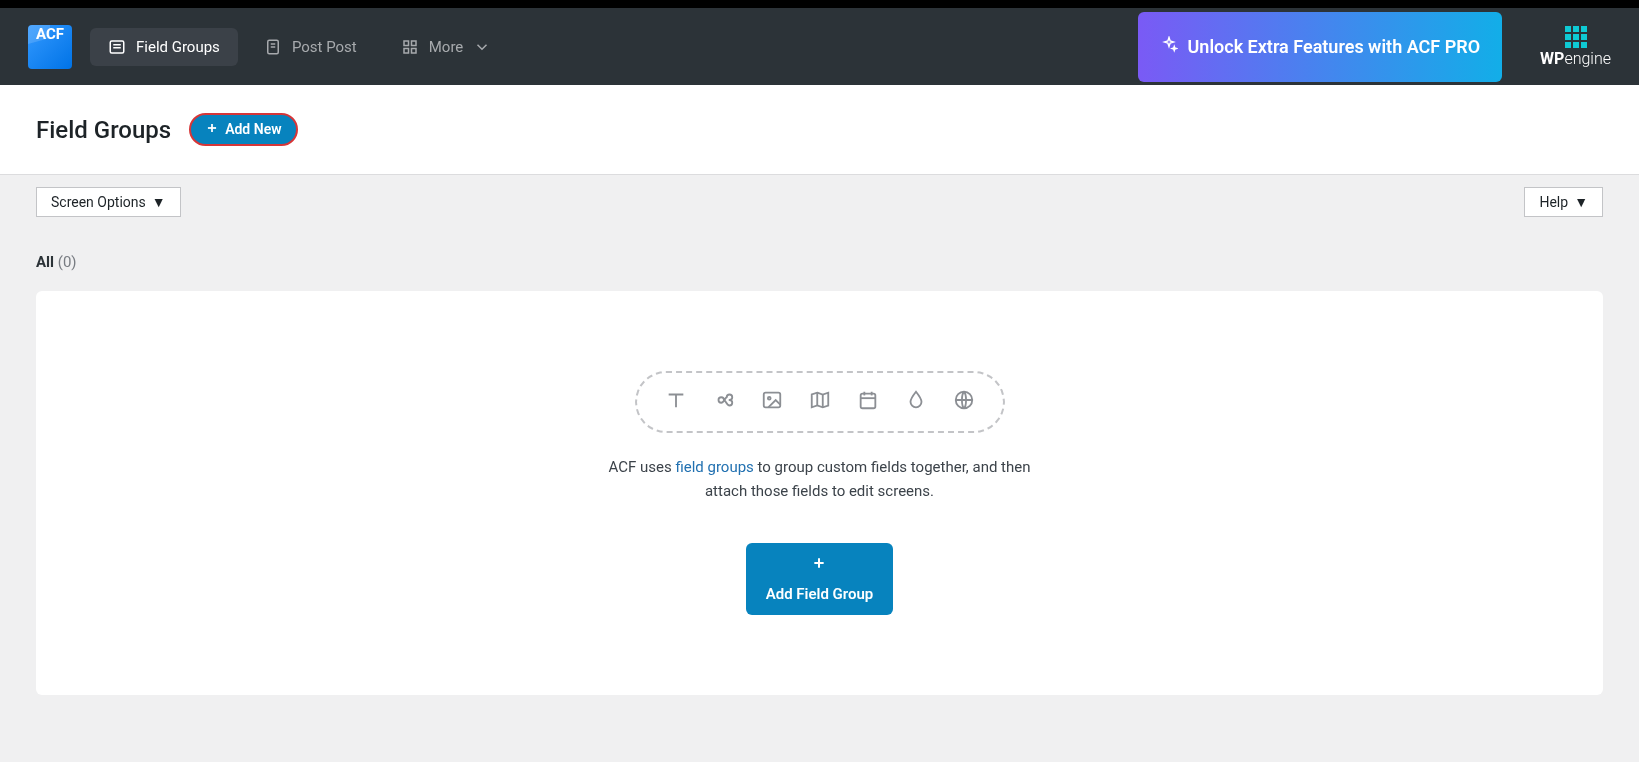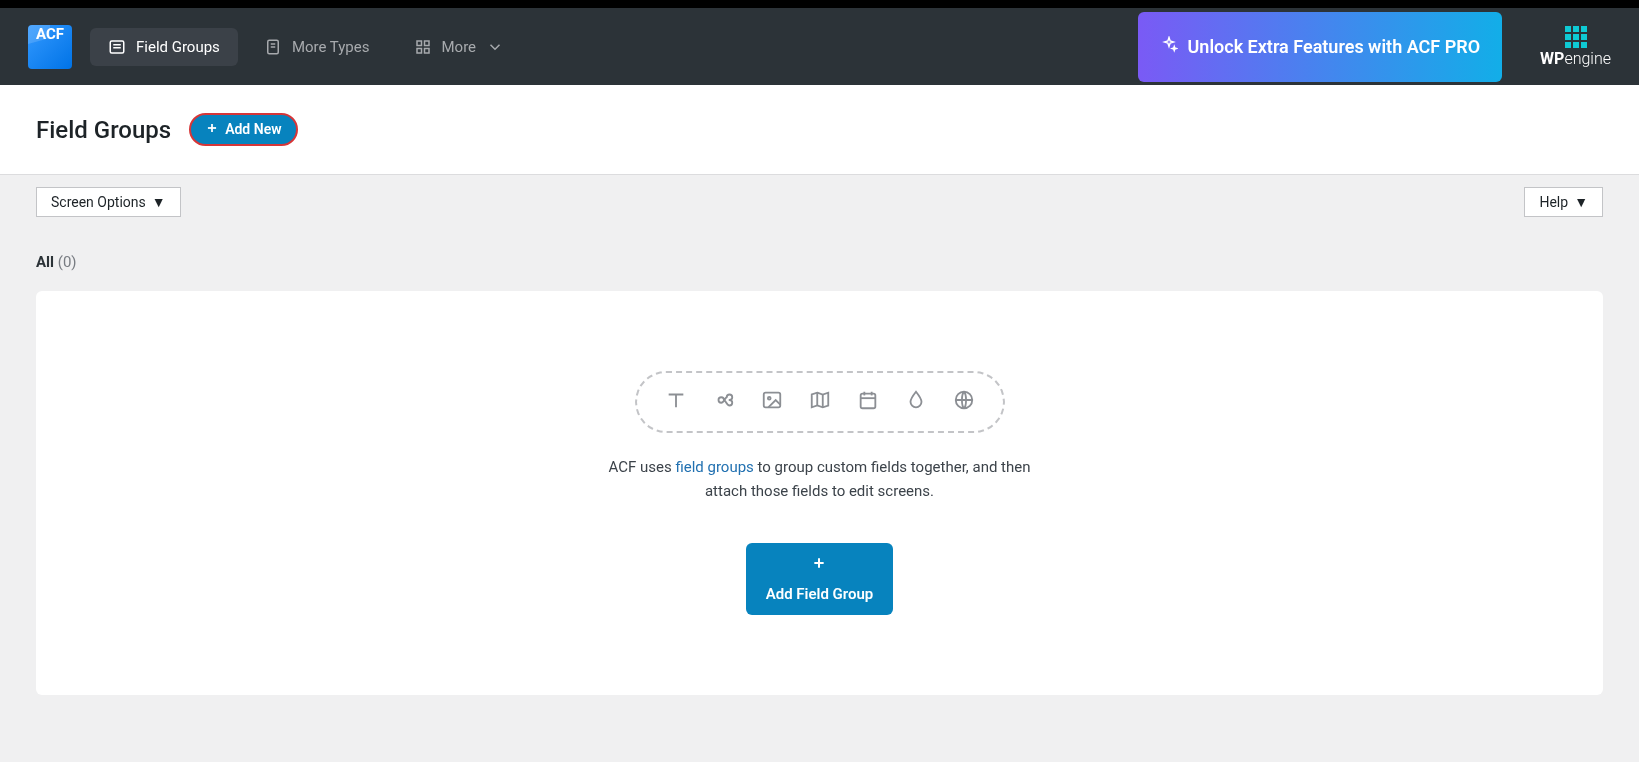--- a/index.html
+++ b/index.html
@@ -54,21 +54,21 @@
       <span>Field Groups</span>
     </div>
     <div class="nav-item">
       <span class="nav-icon">
           <svg viewBox="0 0 24 24" fill="none" stroke="currentColor" stroke-width="2">
             <rect x="5" y="3" width="14" height="18" rx="2"></rect>
             <line x1="9" y1="8" x2="15" y2="8"></line>
             <line x1="9" y1="12" x2="15" y2="12"></line>
           </svg>
         </span>
-      <span>More Types</span>
+      <span>Post Post</span>
     </div>
     <div class="nav-item">
       <span class="nav-icon">
           <svg viewBox="0 0 24 24" fill="none" stroke="currentColor" stroke-width="2">
             <rect x="4" y="4" width="6" height="6"></rect>
             <rect x="14" y="4" width="6" height="6"></rect>
             <rect x="4" y="14" width="6" height="6"></rect>
             <rect x="14" y="14" width="6" height="6"></rect>
           </svg>
         </span>

